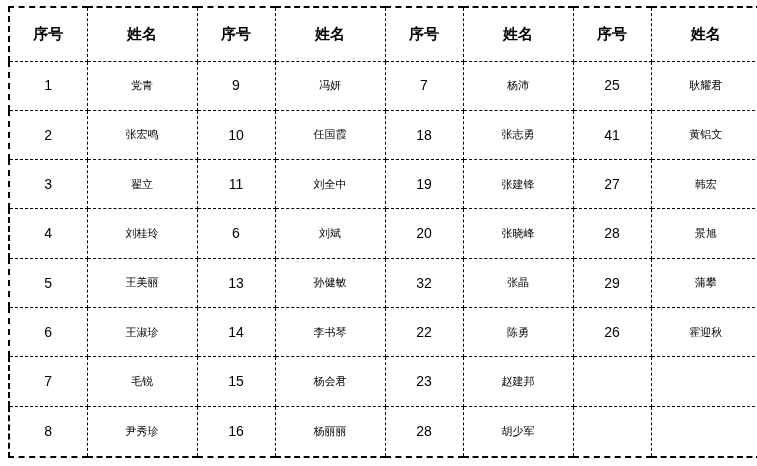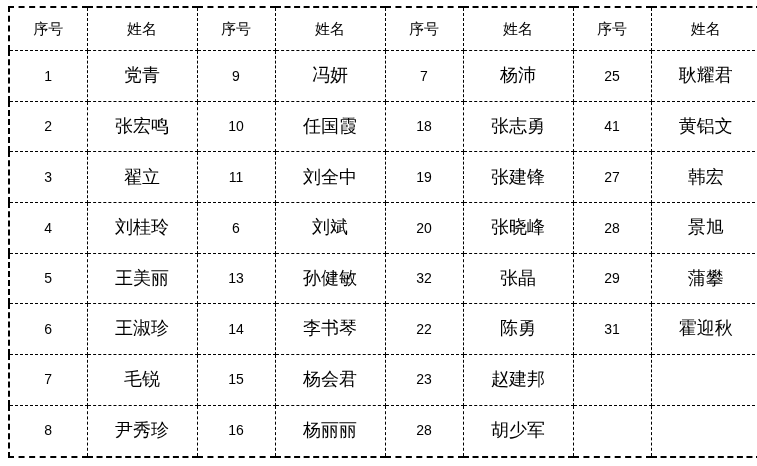--- a/index.html
+++ b/index.html
@@ -31,28 +31,28 @@
   table.grid td {
     border: 1px dashed #000000;
     text-align: center;
     vertical-align: middle;
     font-size: 15px;
     padding: 0;
     line-height: 1.2;
     white-space: nowrap;
   }
   table.grid tr.header-row td {
-    font-weight: normal;
+    font-weight: bold;
     font-size: 15px;
   }
   table.grid td.num-col {
     font-size: 14px;
   }
   table.grid td.name-col {
-    font-size: 18px;
+    font-size: 11px;
   }
   table.grid td.empty-cell {
     font-size: 15px;
   }
   col.c-num { width: 78px; }
   col.c-name { width: 110px; }
 </style>
 </head>
 <body>
 
@@ -135,21 +135,21 @@
         <td class="name-col">蒲攀</td>
       </tr>
 
       <tr>
         <td class="num-col">6</td>
         <td class="name-col">王淑珍</td>
         <td class="num-col">14</td>
         <td class="name-col">李书琴</td>
         <td class="num-col">22</td>
         <td class="name-col">陈勇</td>
-        <td class="num-col">31</td>
+        <td class="num-col">26</td>
         <td class="name-col">霍迎秋</td>
       </tr>
 
       <tr>
         <td class="num-col">7</td>
         <td class="name-col">毛锐</td>
         <td class="num-col">15</td>
         <td class="name-col">杨会君</td>
         <td class="num-col">23</td>
         <td class="name-col">赵建邦</td>

